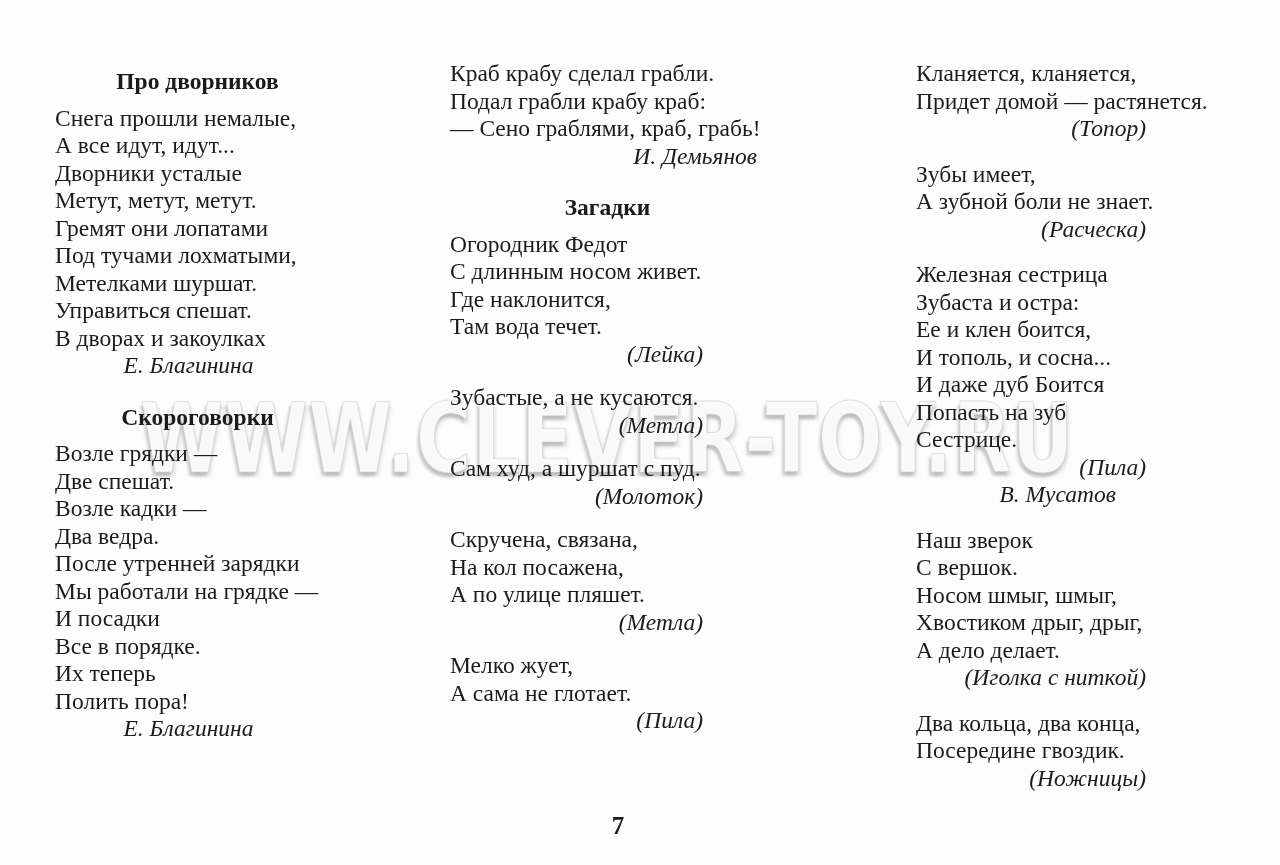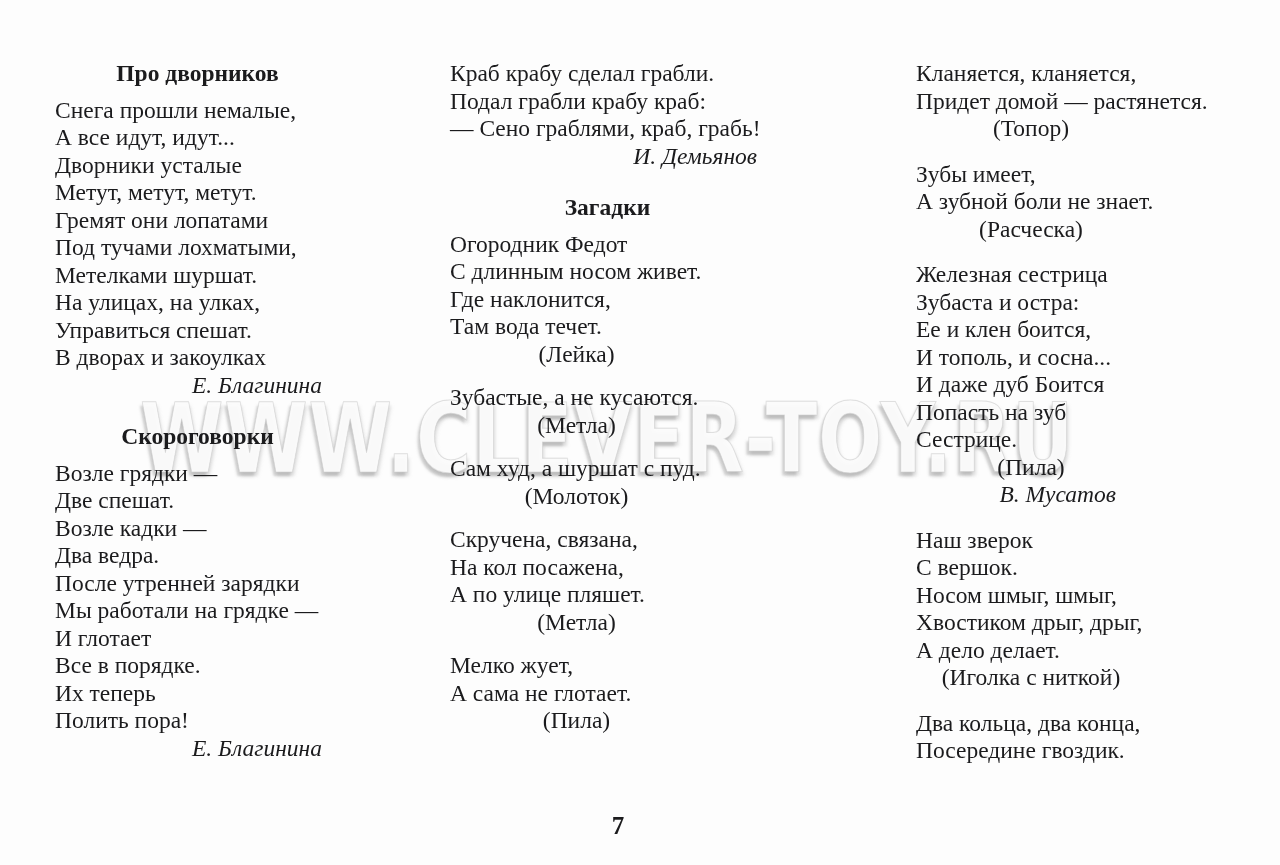--- a/index.html
+++ b/index.html
@@ -50,31 +50,32 @@
   .col-left   { left: 55px;  width: 285px; }
   .col-middle { left: 450px; width: 315px; }
   .col-right  { left: 916px; width: 300px; }
 
   .b-heading {
     font-weight: bold;
     text-align: center;
     font-size: 23.5px;
     margin: 24px 0 9px 0;
   }
-  .col .b-heading:first-child { margin-top: 0; }
+  .col .b-heading:first-child { margin-top: 8px; }
   .b-line { }
   .b-author {
     font-style: italic;
     text-align: right;
   }
-  .col-left  .b-author { padding-right: 18px; }
+  .col-left  .b-author { padding-right: 18px; text-align: center; }
   .col-middle .b-author { padding-right: 8px; }
   .col-right .b-author { padding-right: 100px; }
   .b-answer {
-    text-align: center;
+    font-style: italic;
+    text-align: right;
   }
   .col-middle .b-answer { padding-right: 62px; }
   .col-right  .b-answer { padding-right: 70px; }
   .b-gap { height: 16px; }
   .col-right .b-gap { height: 18px; }
 
   
   .page-number {
     position: absolute;
     left: 553px;
@@ -94,32 +95,31 @@
 
   <div class="col col-left">
       <div class="b-heading">Про дворников</div>
       <div class="b-line">Снега прошли немалые,</div>
       <div class="b-line">А все идут, идут...</div>
       <div class="b-line">Дворники усталые</div>
       <div class="b-line">Метут, метут, метут.</div>
       <div class="b-line">Гремят они лопатами</div>
       <div class="b-line">Под тучами лохматыми,</div>
       <div class="b-line">Метелками шуршат.</div>
-      <div class="b-line">На улицах, на улках,</div>
       <div class="b-line">Управиться спешат.</div>
       <div class="b-line">В дворах и закоулках</div>
       <div class="b-author">Е. Благинина</div>
       <div class="b-heading">Скороговорки</div>
       <div class="b-line">Возле грядки —</div>
       <div class="b-line">Две спешат.</div>
       <div class="b-line">Возле кадки —</div>
       <div class="b-line">Два ведра.</div>
       <div class="b-line">После утренней зарядки</div>
       <div class="b-line">Мы работали на грядке —</div>
-      <div class="b-line">И глотает</div>
+      <div class="b-line">И посадки</div>
       <div class="b-line">Все в порядке.</div>
       <div class="b-line">Их теперь</div>
       <div class="b-line">Полить пора!</div>
       <div class="b-author">Е. Благинина</div>
     </div>
 
   <div class="col col-middle">
       <div class="b-line">Краб крабу сделал грабли.</div>
       <div class="b-line">Подал грабли крабу краб:</div>
       <div class="b-line">— Сено граблями, краб, грабь!</div>
@@ -168,16 +168,17 @@
       <div class="b-gap"></div>
       <div class="b-line">Наш зверок</div>
       <div class="b-line">С вершок.</div>
       <div class="b-line">Носом шмыг, шмыг,</div>
       <div class="b-line">Хвостиком дрыг, дрыг,</div>
       <div class="b-line">А дело делает.</div>
       <div class="b-answer">(Иголка с ниткой)</div>
       <div class="b-gap"></div>
       <div class="b-line">Два кольца, два конца,</div>
       <div class="b-line">Посередине гвоздик.</div>
+      <div class="b-answer">(Ножницы)</div>
     </div>
 
   <div class="page-number">7</div>
 </div>
 
 </body></html>

